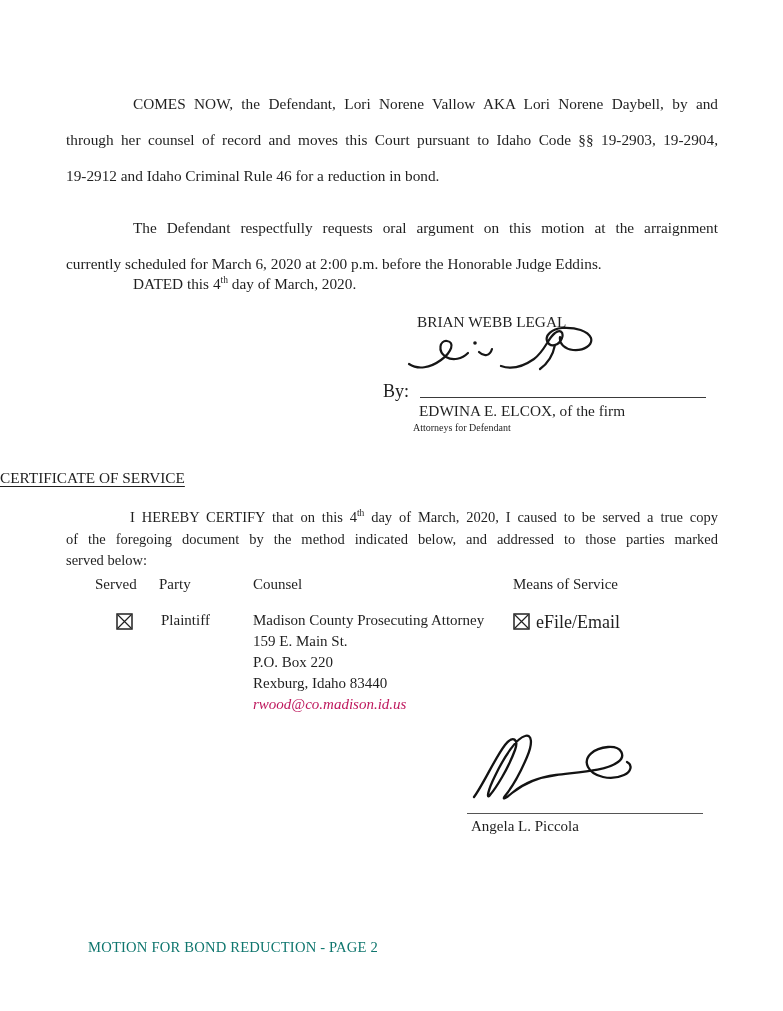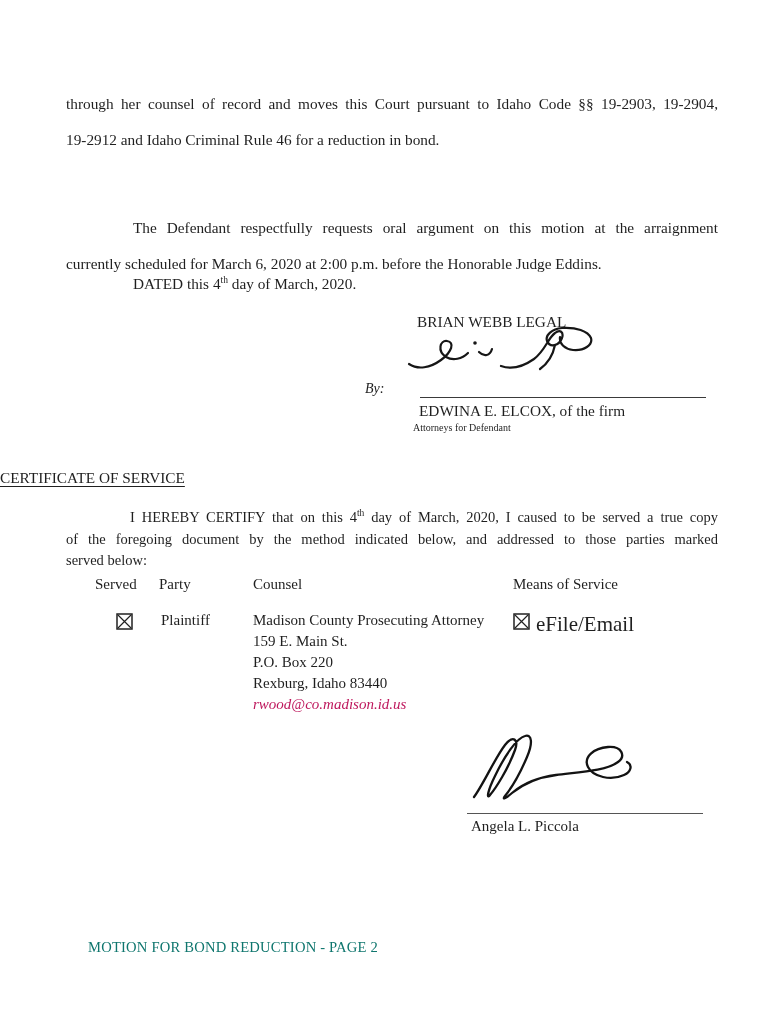--- a/index.html
+++ b/index.html
@@ -14,21 +14,21 @@
   .jline{width:652px;box-sizing:border-box;text-align:justify;text-align-last:justify;word-spacing:-0.3px;white-space:normal;}
   .lline{width:652px;box-sizing:border-box;text-align:left;}
   .indent{padding-left:67px;}
   sup.sup{font-size:9.5px;vertical-align:6px;line-height:0;}
   #p1{top:86px;}
   #p2{top:210px;}
   #p3{top:266px;}
   
   #firm-name{left:417px;top:313px;font-size:15.3px;}
   #sig1{left:406px;top:322px;width:200px;height:56px;}
-  #by-label{left:365px;top:381px;font-size:14px;font-style:italic;}
+  #by-label{left:383px;top:381px;font-size:18px;}
   #by-line{left:420px;top:397px;width:286px;border-top:1.5px solid #3a3a3a;height:0;}
   #attorney-name{left:419px;top:402px;font-size:15.3px;}
   #attorney-role{left:413px;top:422px;font-size:10px;}
   
   #cert-heading{left:0;top:469px;width:783px;text-align:left;font-size:15.3px;
     text-decoration:underline;text-underline-offset:3px;}
   #cert-para{left:66px;top:507px;width:652px;font-size:14.5px;line-height:21.5px;}
   #cert-para .jline{width:652px;}
   #cert-para .indent{padding-left:64px;}
   
@@ -36,35 +36,36 @@
   #hdr-served{left:95px;top:576px;}
   #hdr-party{left:159px;top:576px;}
   #hdr-counsel{left:253px;top:576px;}
   #hdr-means{left:513px;top:576px;}
   .cb{position:absolute;width:17px;height:17px;}
   #cb-served{left:116px;top:613px;}
   #cb-means{left:513px;top:613px;}
   #party-value{left:161px;top:612px;font-size:15px;}
   #counsel-block{left:253px;top:610px;width:260px;font-size:15px;line-height:21px;}
   #counsel-email{font-style:italic;color:#be185d;text-decoration:none;}
-  #means-value{left:536px;top:612px;font-size:21px;}
+  #means-value{left:536px;top:612px;font-size:18px;}
   
   #sig2{left:468px;top:729px;width:180px;height:78px;}
   #sig2-line{left:467px;top:813px;width:236px;border-top:1.3px solid #555;height:0;}
   #server-name{left:471px;top:818px;font-size:15px;}
   
   #page-footer{left:88px;top:939px;font-size:14.6px;letter-spacing:0.2px;color:#0f766e;}
   svg{display:block;}
 </style>
 </head>
 <body>
 
 <div class="page">
 
   <div class="abs textcol bodytxt" id="p1">
+    <div class="jline indent">COMES NOW, the Defendant, Lori Norene Vallow AKA Lori Norene Daybell, by and</div>
     <div class="jline">through her counsel of record and moves this Court pursuant to Idaho Code §§ 19-2903, 19-2904,</div>
     <div class="lline">19-2912 and Idaho Criminal Rule 46 for a reduction in bond.</div>
   </div>
 
   <div class="abs textcol bodytxt" id="p2">
     <div class="jline indent">The Defendant respectfully requests oral argument on this motion at the arraignment</div>
     <div class="lline">currently scheduled for March 6, 2020 at 2:00 p.m. before the Honorable Judge Eddins.</div>
   </div>
 
   <div class="abs textcol bodytxt" id="p3">

